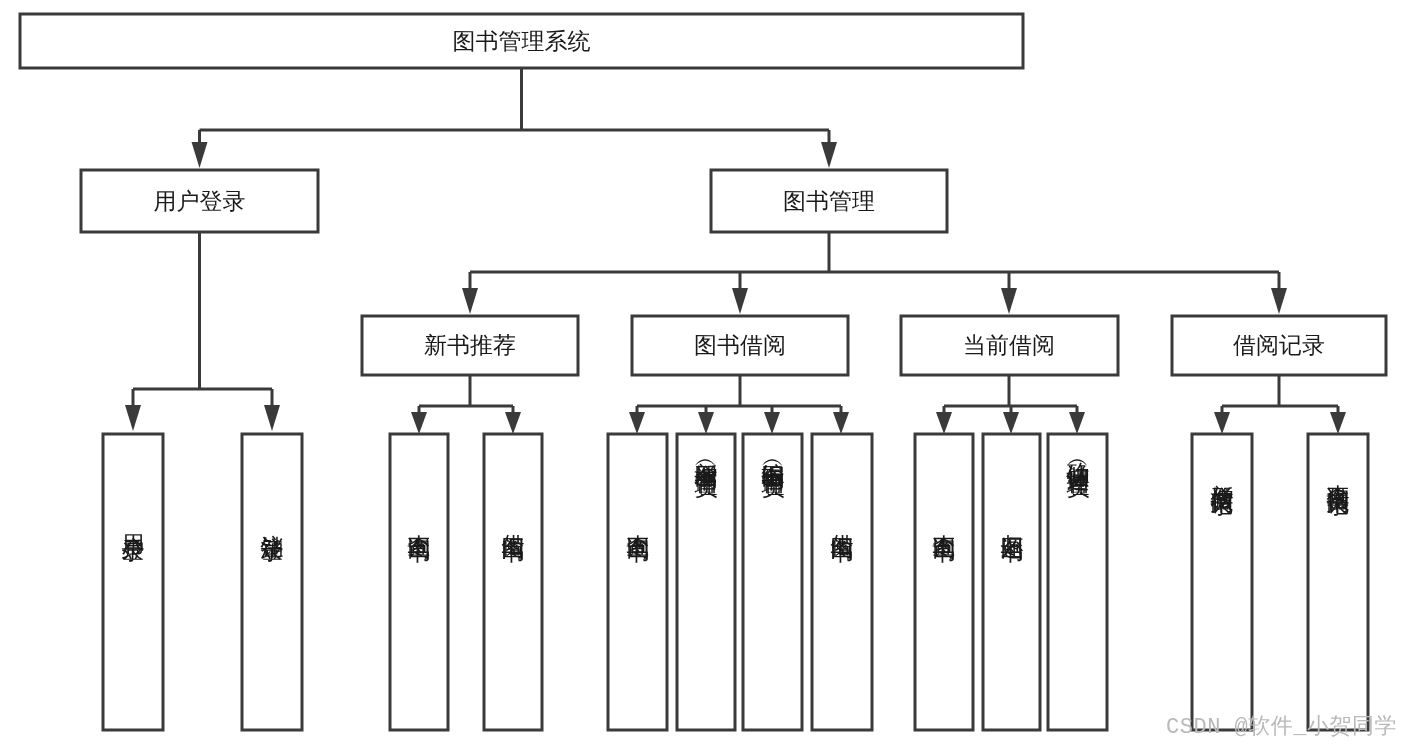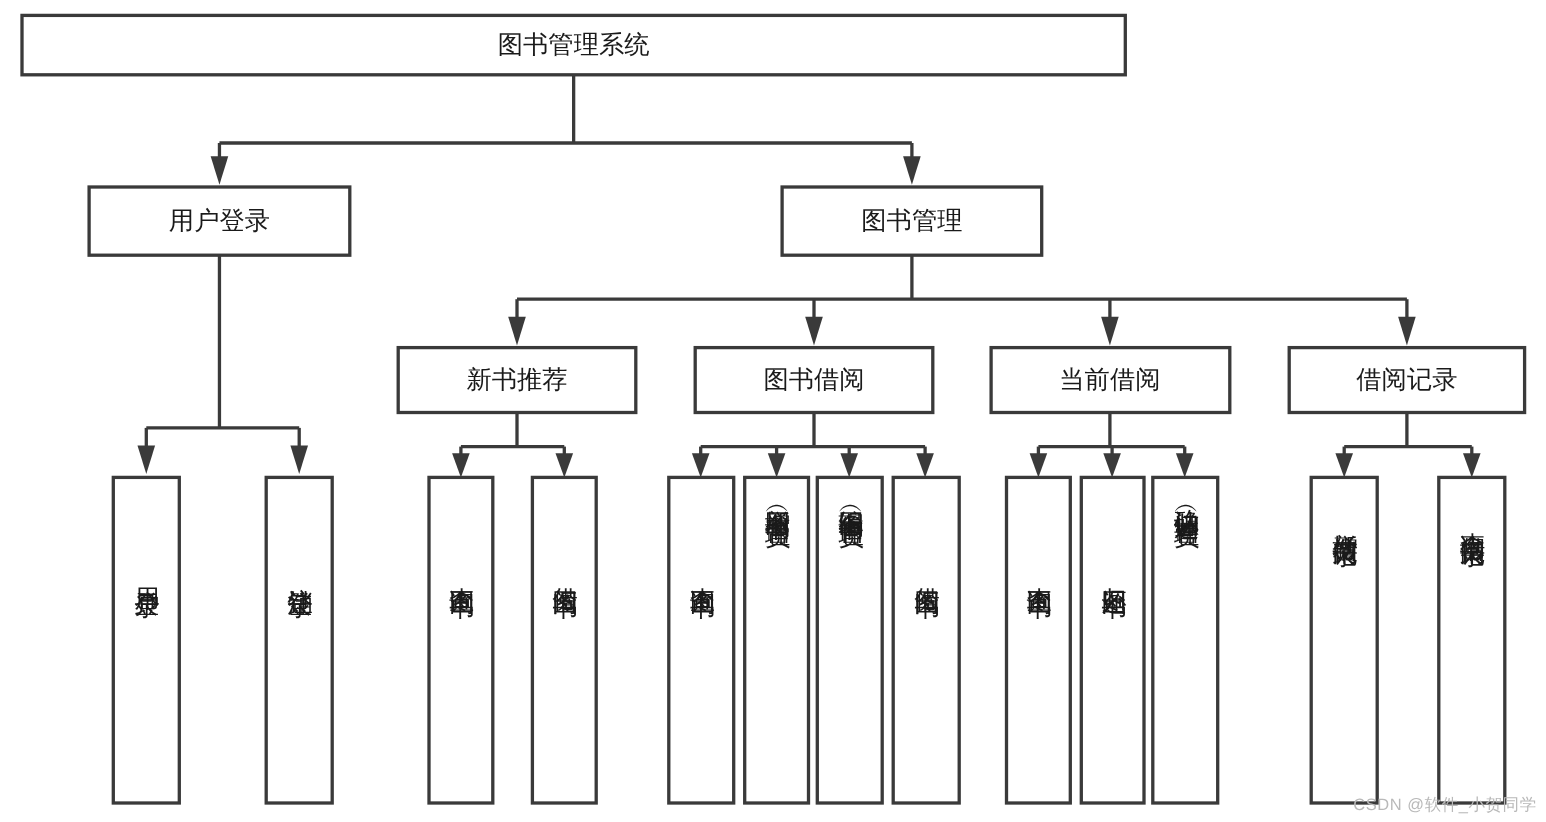--- a/index.html
+++ b/index.html
@@ -59,22 +59,22 @@
     color: #1a1a1a;
     letter-spacing: 2px;
     white-space: nowrap;
     text-align: left;
     pointer-events: none;
   }
   .watermark {
     position: absolute;
     right: 8px;
     bottom: 6px;
-    font-family: Liberation Sans, sans-serif;
-    font-size: 15px;
+    font-family: Liberation Mono, monospace;
+    font-size: 22px;
     color: #b9b9b9;
     letter-spacing: 0.5px;
     white-space: nowrap;
   }
 </style>
 </head>
 <body>
 
 <div id="diagram-root">
 

